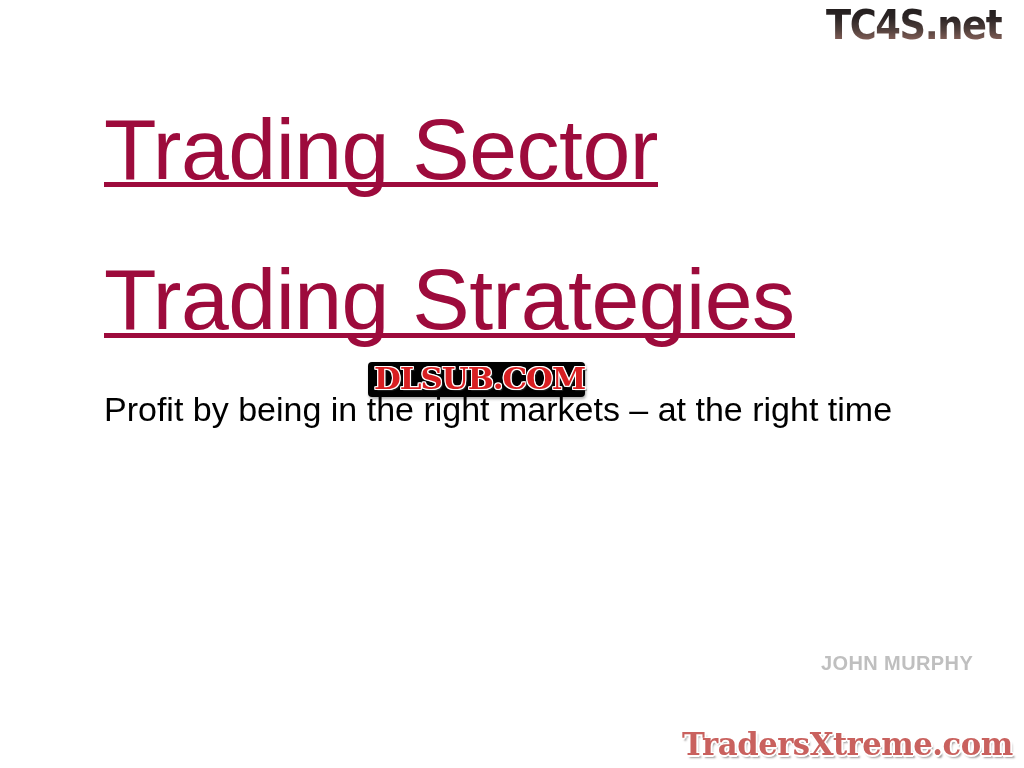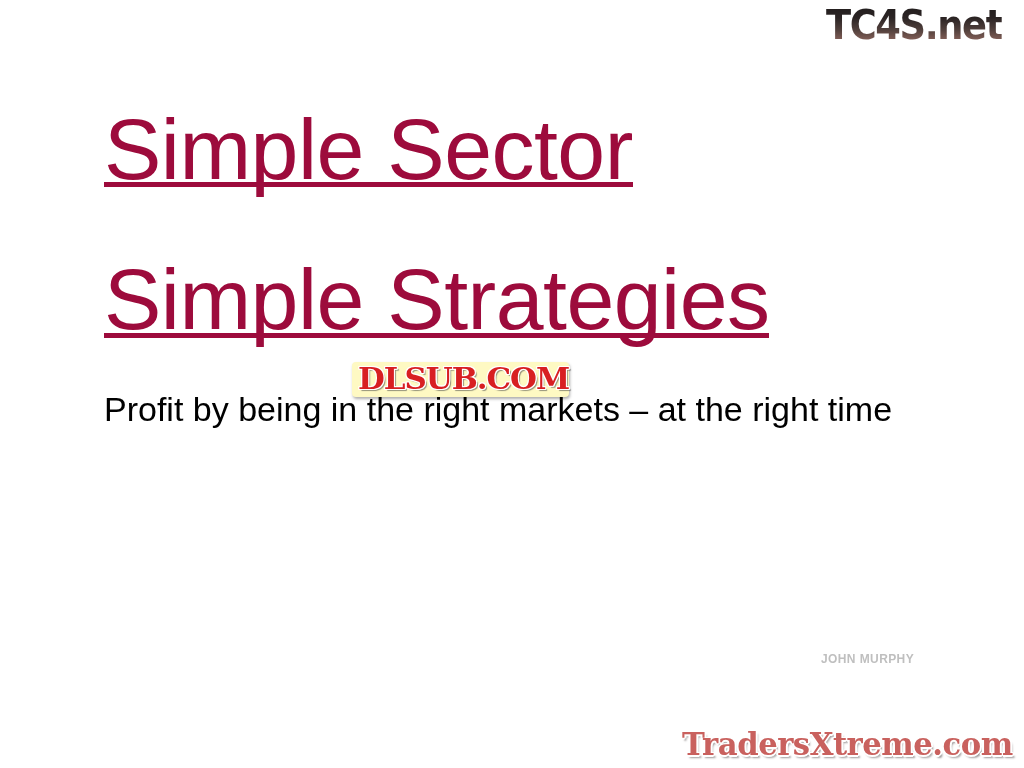--- a/index.html
+++ b/index.html
@@ -102,24 +102,24 @@
     font-family: "Liberation Sans", sans-serif;
     font-size: 34px;
     font-weight: normal;
     line-height: 1.2;
     white-space: nowrap;
   }
 
   
   #dlsub-watermark {
     position: absolute;
-    left: 352px;
+    left: 368px;
     top: 362px;
     padding: 2px 6px 3px 6px;
-    background: #fef9c3;
+    background: #000000;
     border-radius: 4px;
     box-shadow: 1px 2px 3px rgba(0,0,0,0.32);
     user-select: none;
   }
 
   #dlsub-watermark .dlsub-text {
     display: block;
     font-family: "DejaVu Serif", serif;
     font-weight: bold;
     font-size: 30px;
@@ -141,21 +141,21 @@
   }
 
   
   #author-credit {
     position: absolute;
     left: 821px;
     top: 652px;
     color: #bfbfbf;
     font-family: "Liberation Sans", sans-serif;
     font-weight: bold;
-    font-size: 12px;
+    font-size: 20px;
     letter-spacing: 0.4px;
     white-space: nowrap;
   }
 
   
   #tx-logo {
     position: absolute;
     left: 682px;
     top: 716px;
     width: 338px;
@@ -189,24 +189,24 @@
 <body>
 
 <div id="slide">
 
   <div id="tc4s-logo">
     <span class="tc4s-text">TC4S.net</span>
   </div>
 
   <div id="title-block">
     <div class="title-line" id="title-line-1">
-      <span class="tl-text">Simple Sector</span>
+      <span class="tl-text">Trading Sector</span>
     </div>
     <div class="title-line" id="title-line-2">
-      <span class="tl-text">Simple Strategies</span>
+      <span class="tl-text">Trading Strategies</span>
     </div>
   </div>
 
   <div id="subtitle">Profit by being in the right markets – at the right time</div>
 
   <div id="dlsub-watermark">
     <span class="dlsub-text">DLSUB.COM</span>
   </div>
 
   <div id="author-credit">JOHN MURPHY</div>

